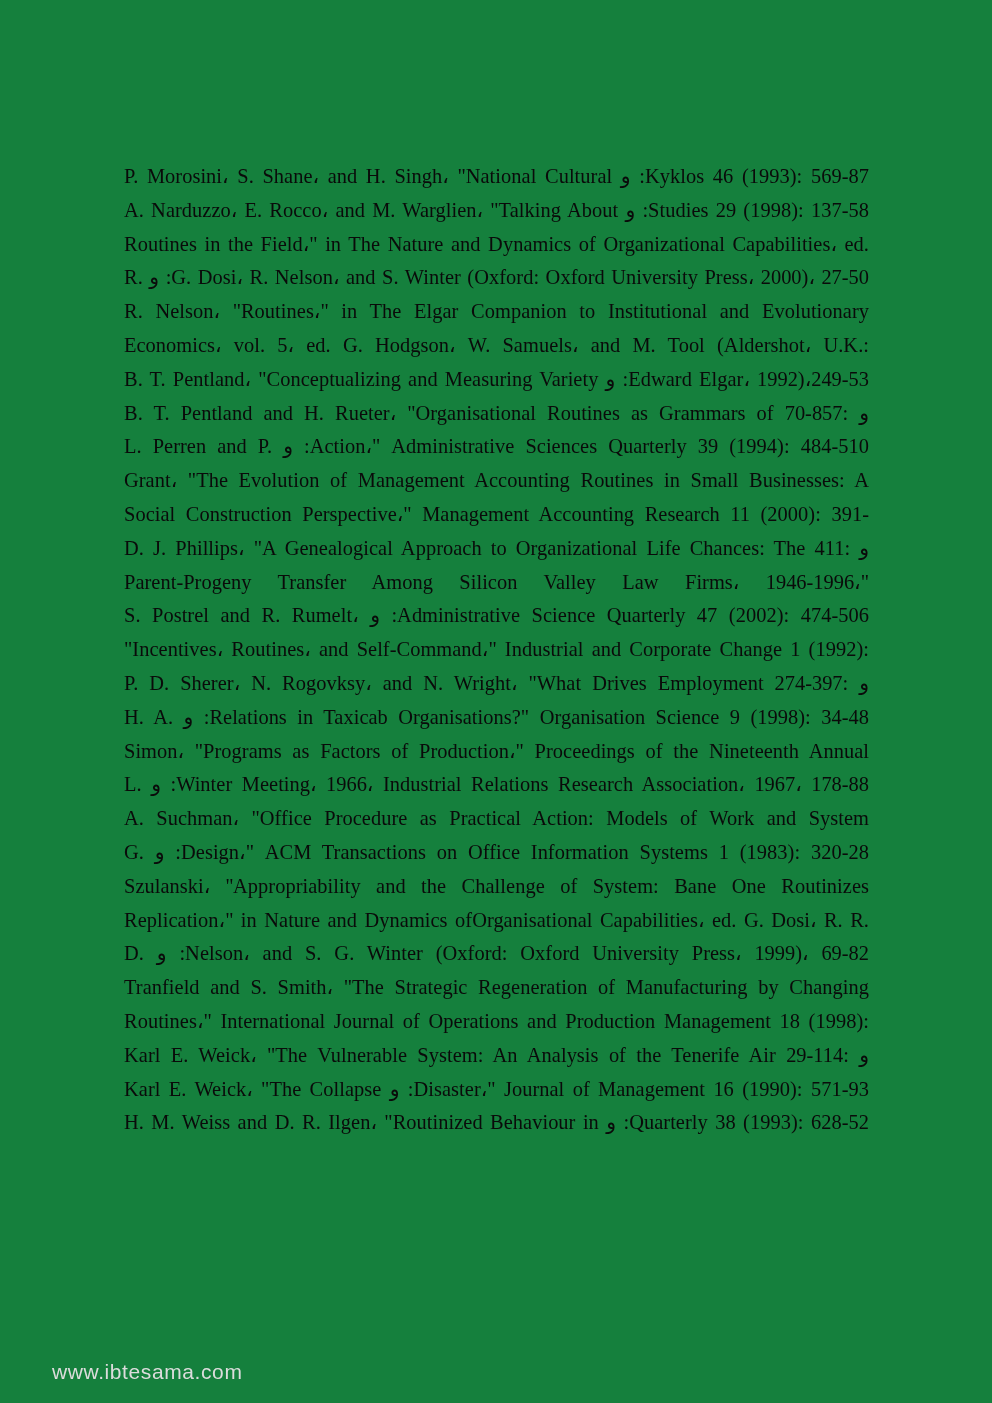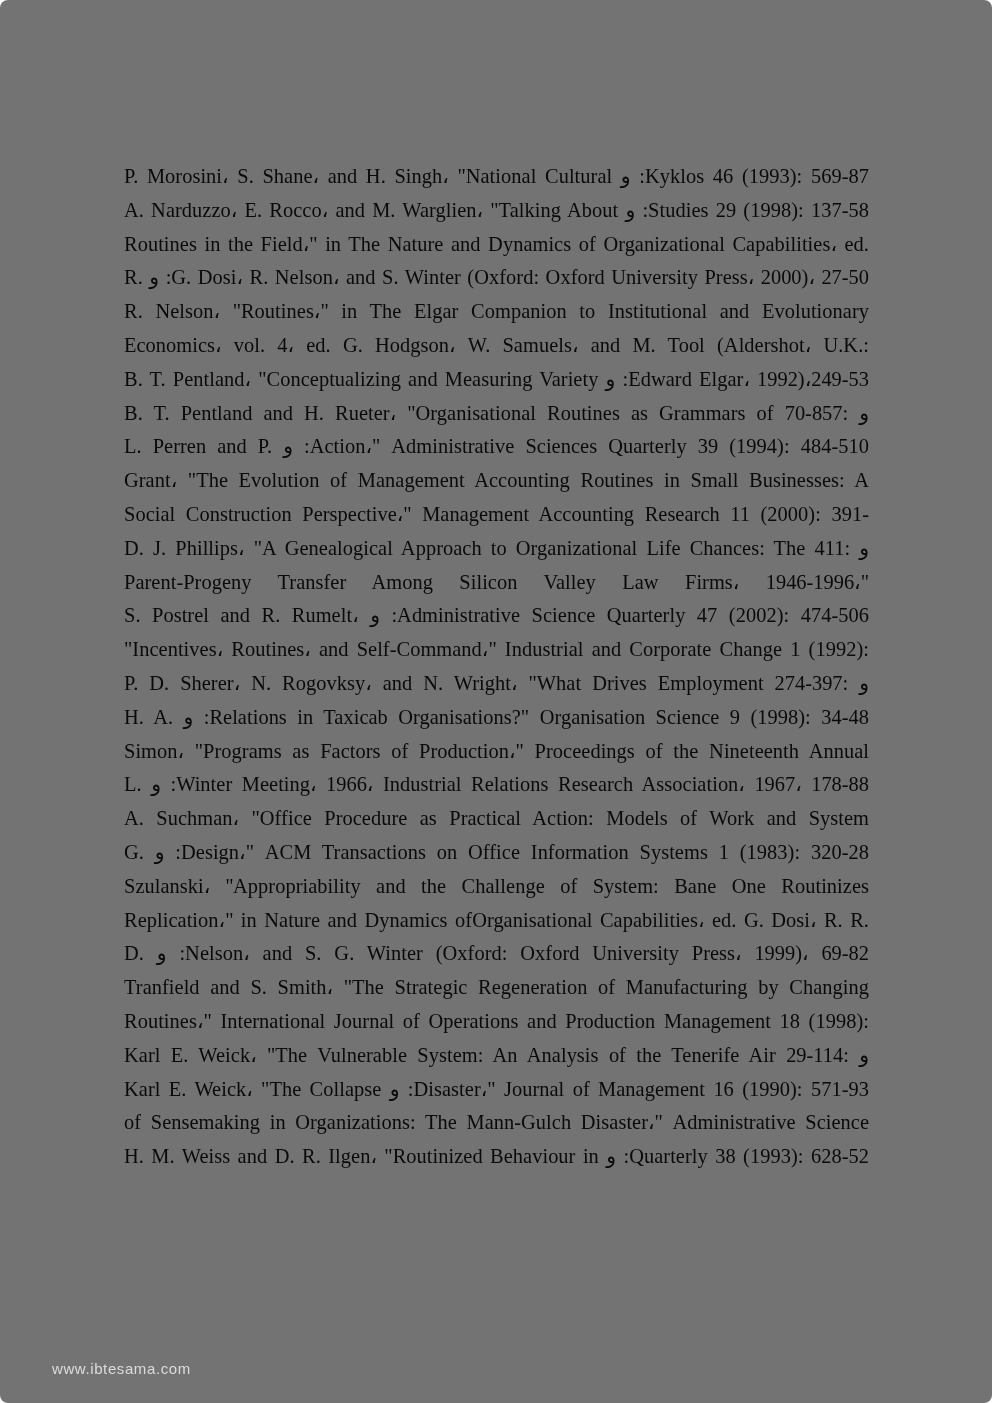--- a/index.html
+++ b/index.html
@@ -12,22 +12,21 @@
     height: 1403px;
     position: relative;
     overflow: hidden;
     font-family: "Liberation Serif", "DejaVu Serif", serif;
   }
 
   
   .page {
     position: absolute;
     inset: 0;
-    background: #737373;
-    border-radius: 8px;
+    background: #15803d;
   }
 
   
   .text-block {
     position: absolute;
     left: 124px;
     top: 160px;
     width: 745px;
   }
 
@@ -45,39 +44,39 @@
   .doc-line.natural {
     text-align-last: justify;
   }
 
   
   .watermark {
     position: absolute;
     left: 52px;
     top: 1360px;
     font-family: "Liberation Sans", "DejaVu Sans", sans-serif;
-    font-size: 15px;
+    font-size: 21px;
     letter-spacing: 0.6px;
     color: #dcdcdc;
     user-select: none;
     white-space: nowrap;
   }
 </style>
 </head>
 <body>
 
 <div class="page">
 
   <div class="text-block">
     <div class="doc-line">P. Morosini، S. Shane، and H. Singh، "National Cultural و :Kyklos 46 (1993): 569-87</div>
     <div class="doc-line">A. Narduzzo، E. Rocco، and M. Warglien، "Talking About و :Studies 29 (1998): 137-58</div>
     <div class="doc-line">Routines in the Field،" in The Nature and Dynamics of Organizational Capabilities، ed.</div>
     <div class="doc-line">R. و :G. Dosi، R. Nelson، and S. Winter (Oxford: Oxford University Press، 2000)، 27-50</div>
     <div class="doc-line">R. Nelson، "Routines،" in The Elgar Companion to Institutional and Evolutionary</div>
-    <div class="doc-line">Economics، vol. 4، ed. G. Hodgson، W. Samuels، and M. Tool (Aldershot، U.K.:</div>
+    <div class="doc-line">Economics، vol. 5، ed. G. Hodgson، W. Samuels، and M. Tool (Aldershot، U.K.:</div>
     <div class="doc-line">B. T. Pentland، "Conceptualizing and Measuring Variety و :Edward Elgar، 1992)،249-53</div>
     <div class="doc-line">B. T. Pentland and H. Rueter، "Organisational Routines as Grammars of و :857-70</div>
     <div class="doc-line">L. Perren and P. و :Action،" Administrative Sciences Quarterly 39 (1994): 484-510</div>
     <div class="doc-line">Grant، "The Evolution of Management Accounting Routines in Small Businesses: A</div>
     <div class="doc-line">Social Construction Perspective،" Management Accounting Research 11 (2000): 391-</div>
     <div class="doc-line">D. J. Phillips، "A Genealogical Approach to Organizational Life Chances: The و :411</div>
     <div class="doc-line">Parent-Progeny Transfer Among Silicon Valley Law Firms، 1946-1996،"</div>
     <div class="doc-line">S. Postrel and R. Rumelt، و :Administrative Science Quarterly 47 (2002): 474-506</div>
     <div class="doc-line">"Incentives، Routines، and Self-Command،" Industrial and Corporate Change 1 (1992):</div>
     <div class="doc-line">P. D. Sherer، N. Rogovksy، and N. Wright، "What Drives Employment و :397-274</div>
@@ -86,19 +85,18 @@
     <div class="doc-line">L. و :Winter Meeting، 1966، Industrial Relations Research Association، 1967، 178-88</div>
     <div class="doc-line">A. Suchman، "Office Procedure as Practical Action: Models of Work and System</div>
     <div class="doc-line">G. و :Design،" ACM Transactions on Office Information Systems 1 (1983): 320-28</div>
     <div class="doc-line">Szulanski، ''Appropriability and the Challenge of System: Bane One Routinizes</div>
     <div class="doc-line">Replication،" in Nature and Dynamics ofOrganisational Capabilities، ed. G. Dosi، R. R.</div>
     <div class="doc-line">D. و :Nelson، and S. G. Winter (Oxford: Oxford University Press، 1999)، 69-82</div>
     <div class="doc-line">Tranfield and S. Smith، "The Strategic Regeneration of Manufacturing by Changing</div>
     <div class="doc-line">Routines،" International Journal of Operations and Production Management 18 (1998):</div>
     <div class="doc-line">Karl E. Weick، "The Vulnerable System: An Analysis of the Tenerife Air و :114-29</div>
     <div class="doc-line">Karl E. Weick، "The Collapse و :Disaster،" Journal of Management 16 (1990): 571-93</div>
-    <div class="doc-line">of Sensemaking in Organizations: The Mann-Gulch Disaster،" Administrative Science</div>
     <div class="doc-line natural">H. M. Weiss and D. R. Ilgen، "Routinized Behaviour in و :Quarterly 38 (1993): 628-52</div>
   </div>
 
   <div class="watermark">www.ibtesama.com</div>
 
 </div>
 
 </body></html>

